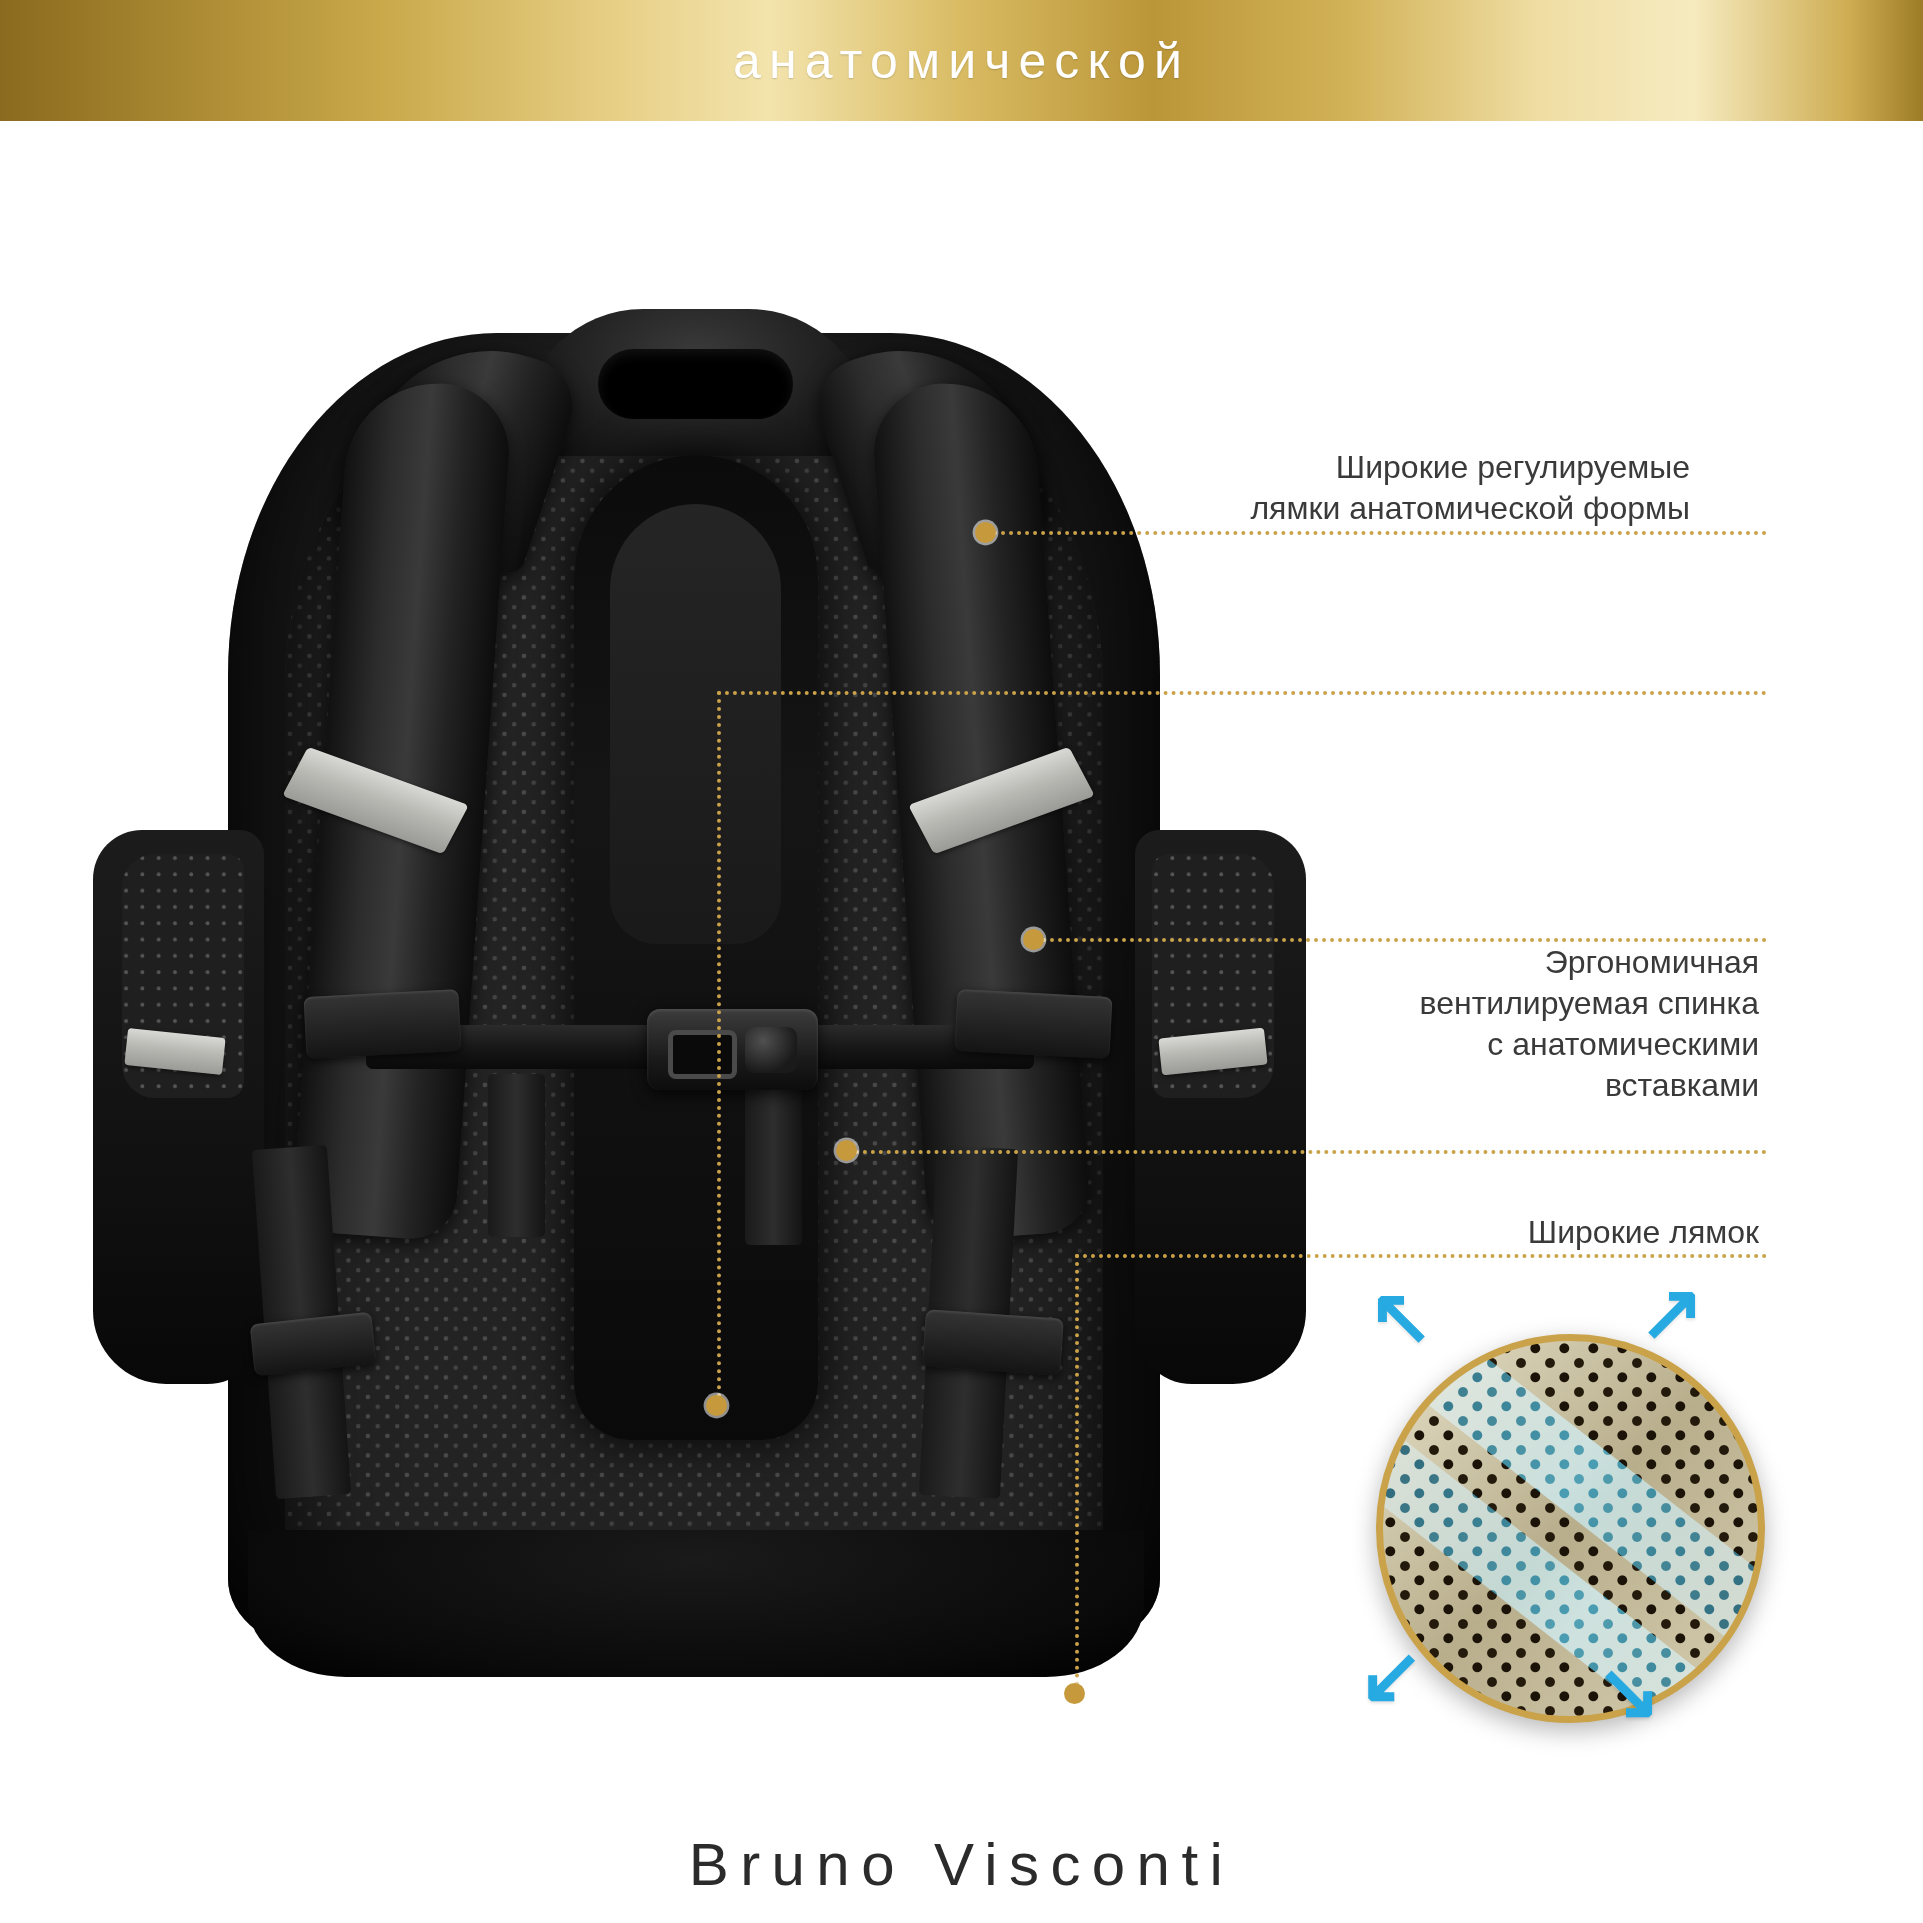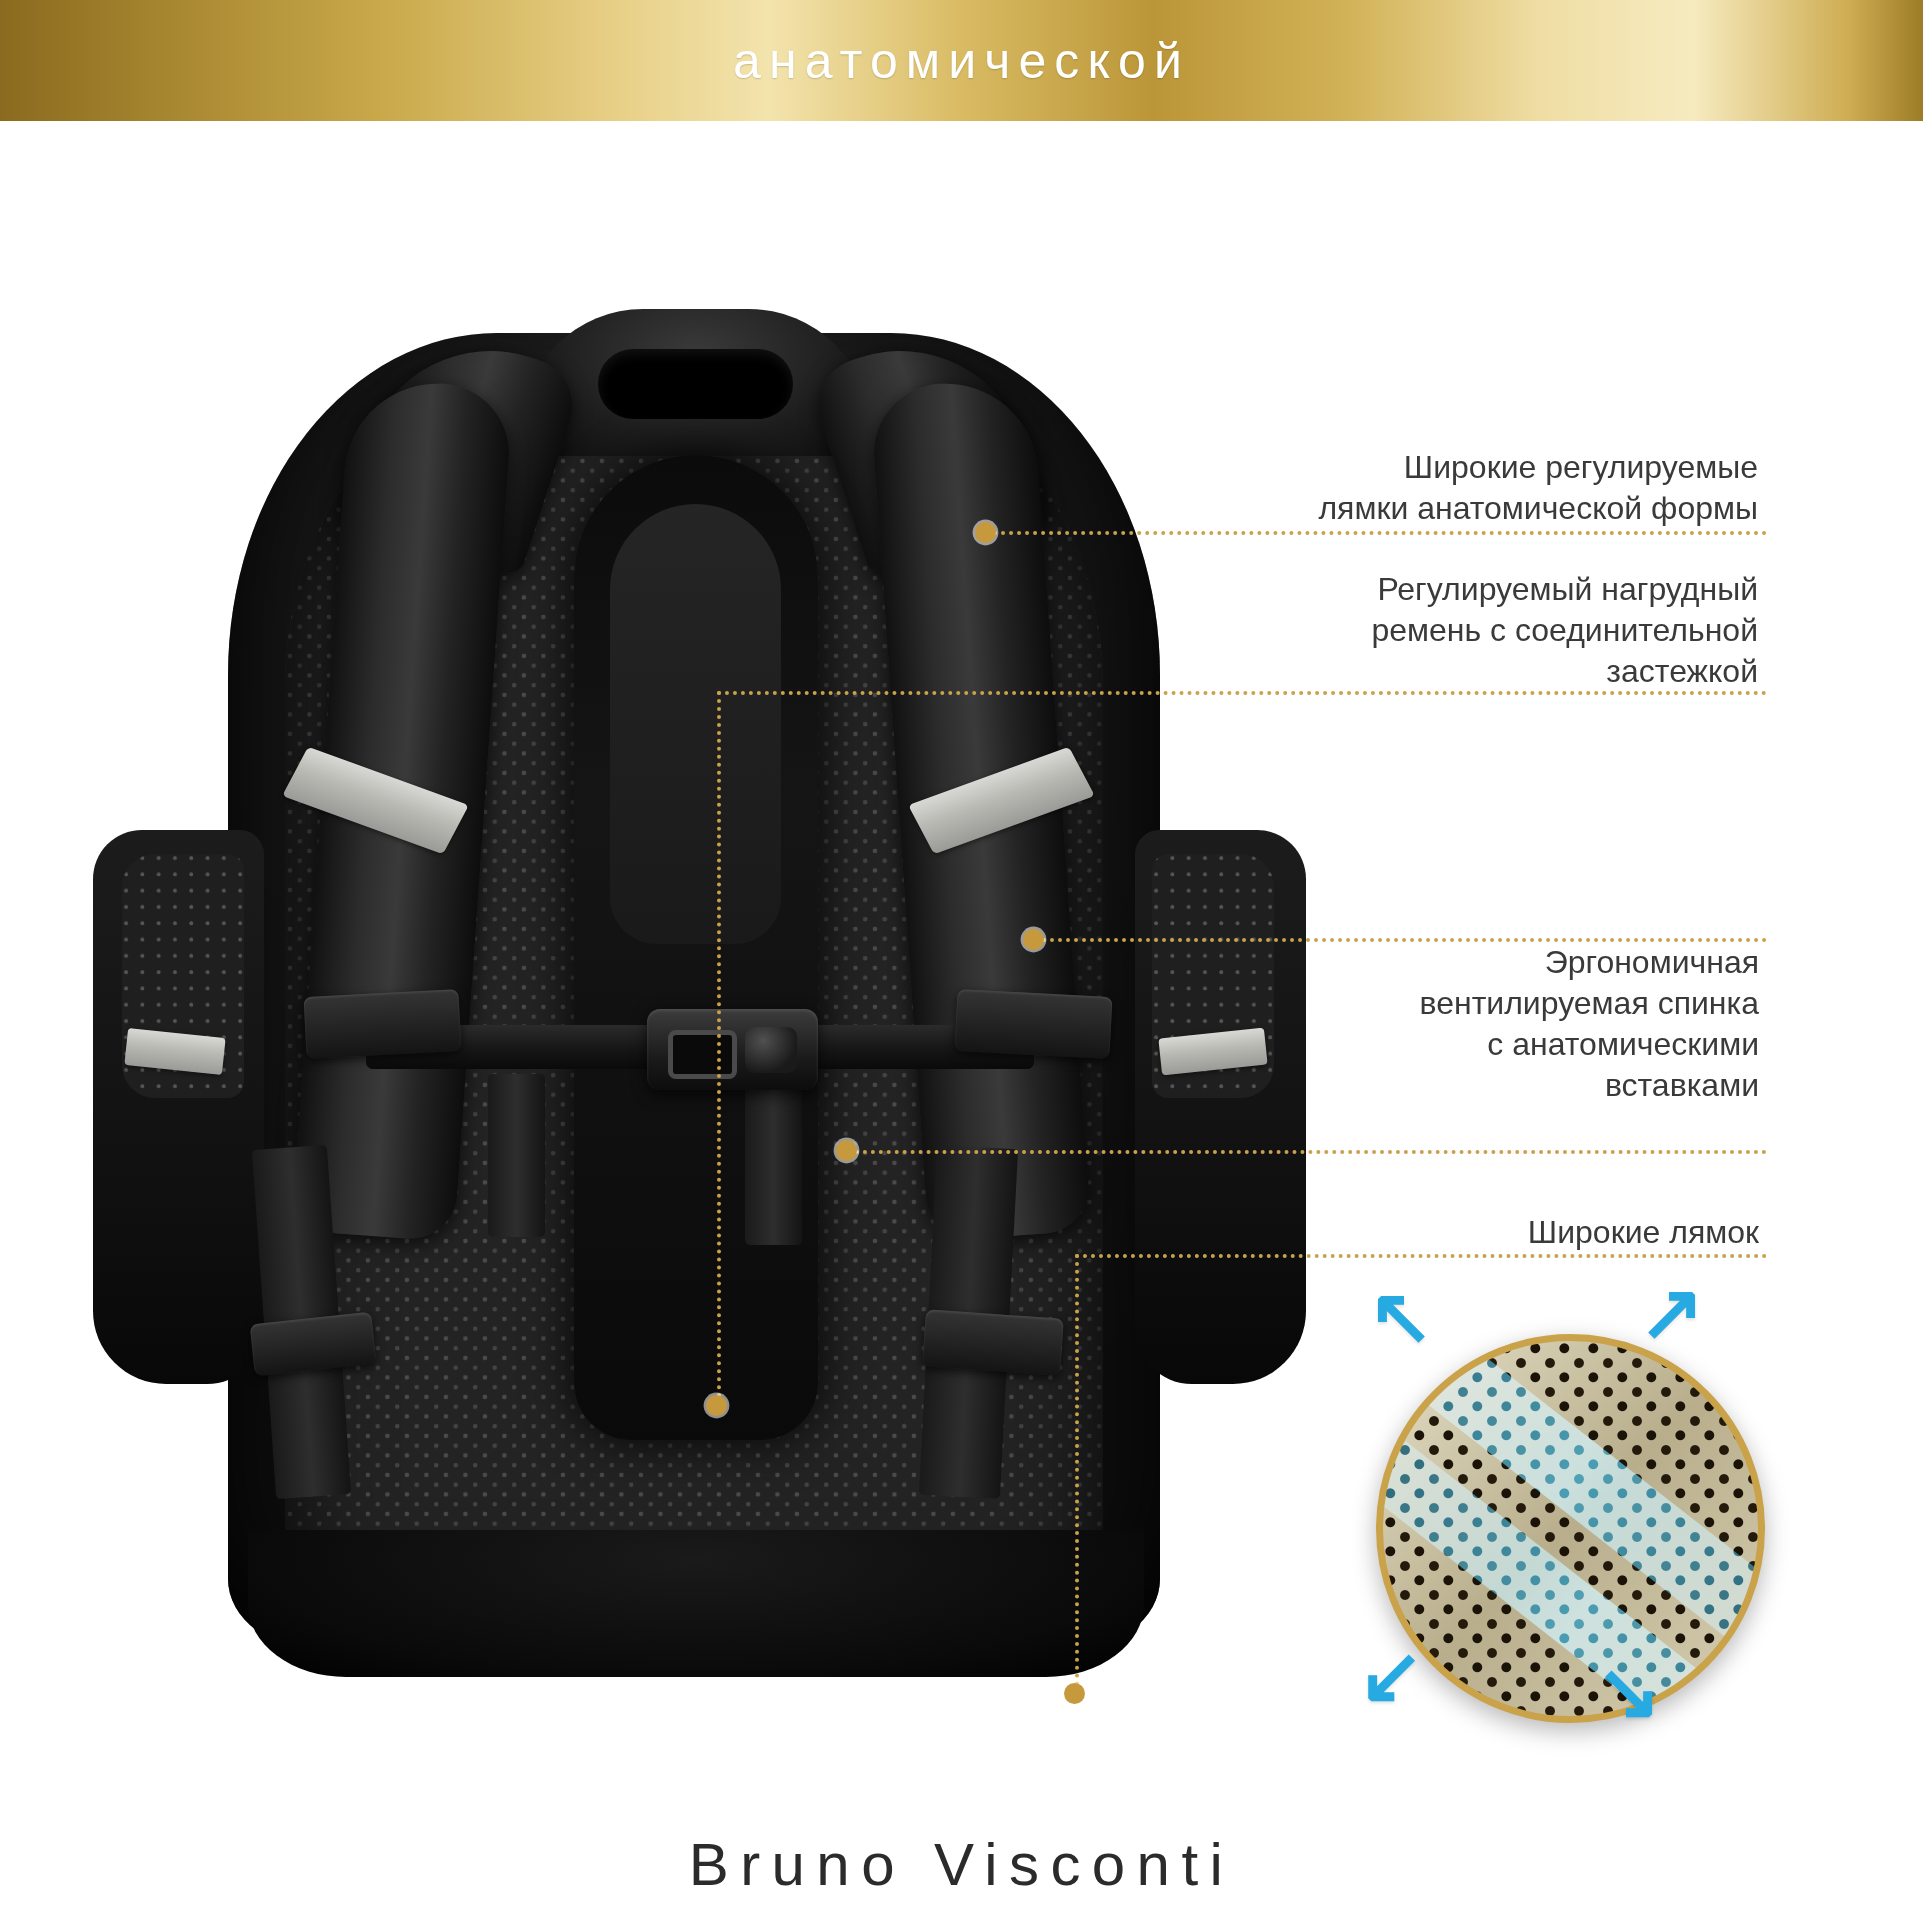--- a/index.html
+++ b/index.html
@@ -443,28 +443,25 @@
     <div class="webbing web-r"></div>
 
     <div class="slider slider-bot-l"></div>
     <div class="slider slider-bot-r"></div>
 
     <div class="bp-base"></div>
   </div>
 
   <div class="callouts">
 
-    <div class="callout-text" style="left:1286px; top:326px; width:472px;">Широкие регулируемые
+    <div class="callout-text" style="left:1218px; top:326px; width:472px;">Широкие регулируемые
 лямки анатомической формы</div>
     <div class="lead" style="left:985px; top:410px; width:782px;"></div>
     <div class="dot" style="left:975px; top:401px;"></div>
 
-    <div class="callout-text" style="left:1278px; top:448px; width:480px;">Регулируемый нагрудный
-ремень с соединительной
-застежкой</div>
     <div class="lead" style="left:717px; top:570px; width:1050px;"></div>
     <div class="lead-v" style="left:717px; top:570px; height:715px;"></div>
     <div class="dot" style="left:706px; top:1274px;"></div>
 
     <div class="lead" style="left:1034px; top:817px; width:733px;"></div>
     <div class="dot" style="left:1023px; top:808px;"></div>
 
     <div class="callout-text" style="left:1319px; top:821px; width:440px;">Эргономичная
 вентилируемая спинка
 с анатомическими

